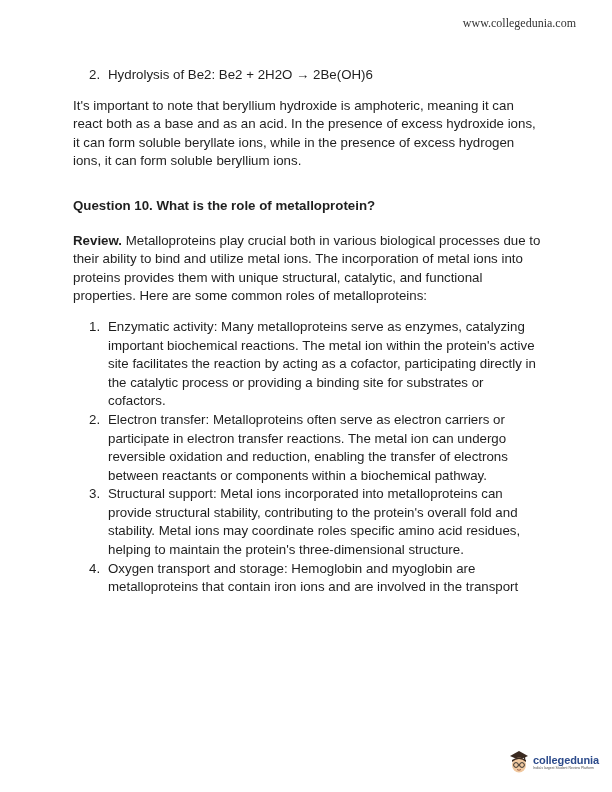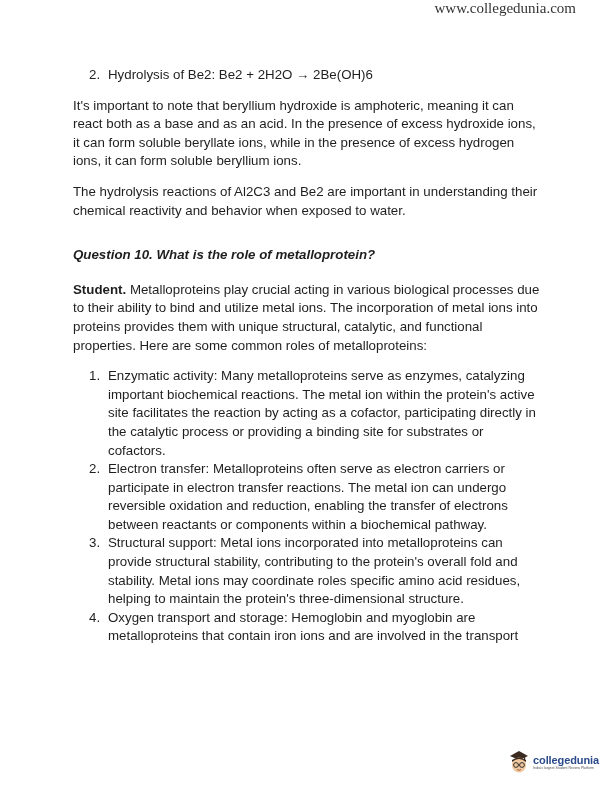--- a/index.html
+++ b/index.html
@@ -10,24 +10,24 @@
     body {
       width: 612px;
       height: 792px;
       position: relative;
       overflow: hidden;
       font-family: "Liberation Sans", sans-serif;
       color: #1f1f1f;
     }
     .header-url {
       position: absolute;
-      top: 0;
+      top: 16px;
       right: 36px;
       font-family: "Liberation Serif", serif;
-      font-size: 15px;
+      font-size: 12px;
       color: #333;
     }
     .content {
       position: absolute;
       left: 73px;
       top: 66px;
       width: 470px;
       font-size: 13.3px;
       line-height: 18.6px;
     }
@@ -53,21 +53,20 @@
     .list-text {
       flex: 1;
     }
     .top-list {
       margin-bottom: 12px;
     }
     .question {
       font-weight: bold;
       margin-top: 26px;
       margin-bottom: 16px;
-      font-style: italic;
     }
     .bold {
       font-weight: bold;
     }
     .roles {
       margin-top: 4px;
     }
     .logo {
       position: absolute;
       left: 508px;
@@ -108,25 +107,24 @@
 <div class="content">
 
   <div class="top-list">
     <div class="list-item">
       <div class="list-num"><span>2.</span></div>
       <div class="list-text">Hydrolysis of Be2: Be2 + 2H2O → 2Be(OH)6</div>
     </div>
   </div>
 
   <p>It's important to note that beryllium hydroxide is amphoteric, meaning it can react both as a base and as an acid. In the presence of excess hydroxide ions, it can form soluble beryllate ions, while in the presence of excess hydrogen ions, it can form soluble beryllium ions.</p>
-  <p>The hydrolysis reactions of Al2C3 and Be2 are important in understanding their chemical reactivity and behavior when exposed to water.</p>
 
   <p class="question">Question 10. What is the role of metalloprotein?</p>
 
-  <p><span class="bold">Student.</span><span> Metalloproteins play crucial acting in various biological processes due to their ability to bind and utilize metal ions. The incorporation of metal ions into proteins provides them with unique structural, catalytic, and functional properties. Here are some common roles of metalloproteins:</span></p>
+  <p><span class="bold">Review.</span><span> Metalloproteins play crucial both in various biological processes due to their ability to bind and utilize metal ions. The incorporation of metal ions into proteins provides them with unique structural, catalytic, and functional properties. Here are some common roles of metalloproteins:</span></p>
 
   <div class="roles">
     <div class="list-item">
       <div class="list-num"><span>1.</span></div>
       <div class="list-text">Enzymatic activity: Many metalloproteins serve as enzymes, catalyzing important biochemical reactions. The metal ion within the protein's active site facilitates the reaction by acting as a cofactor, participating directly in the catalytic process or providing a binding site for substrates or cofactors.</div>
     </div>
     <div class="list-item">
       <div class="list-num"><span>2.</span></div>
       <div class="list-text">Electron transfer: Metalloproteins often serve as electron carriers or participate in electron transfer reactions. The metal ion can undergo reversible oxidation and reduction, enabling the transfer of electrons between reactants or components within a biochemical pathway.</div>
     </div>

